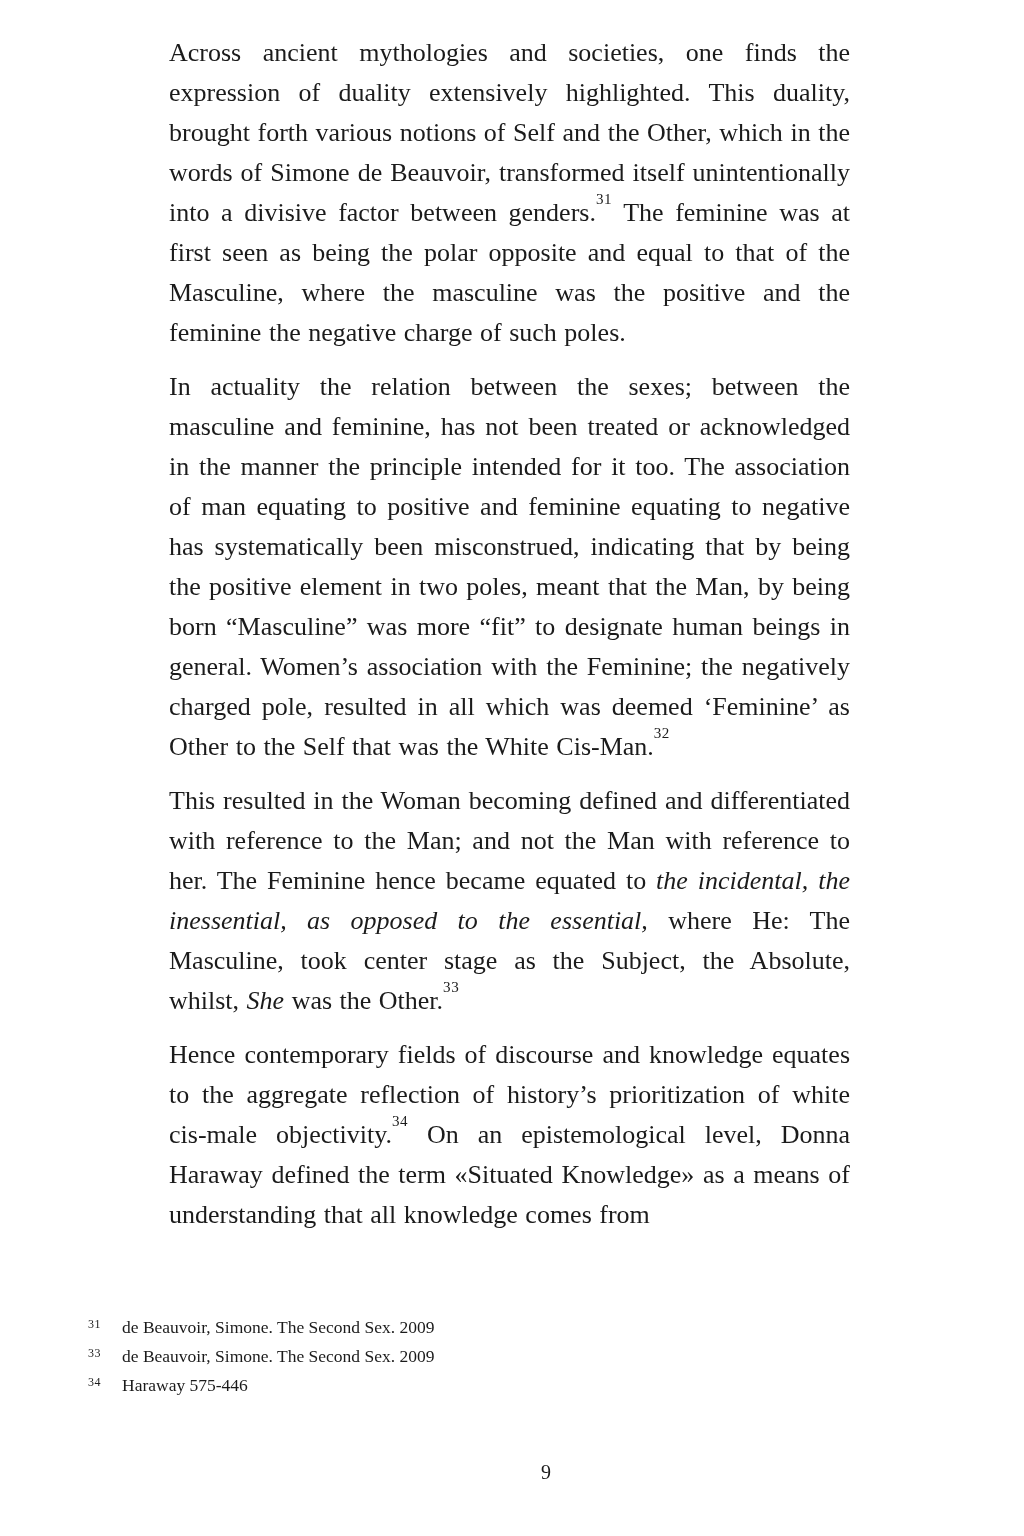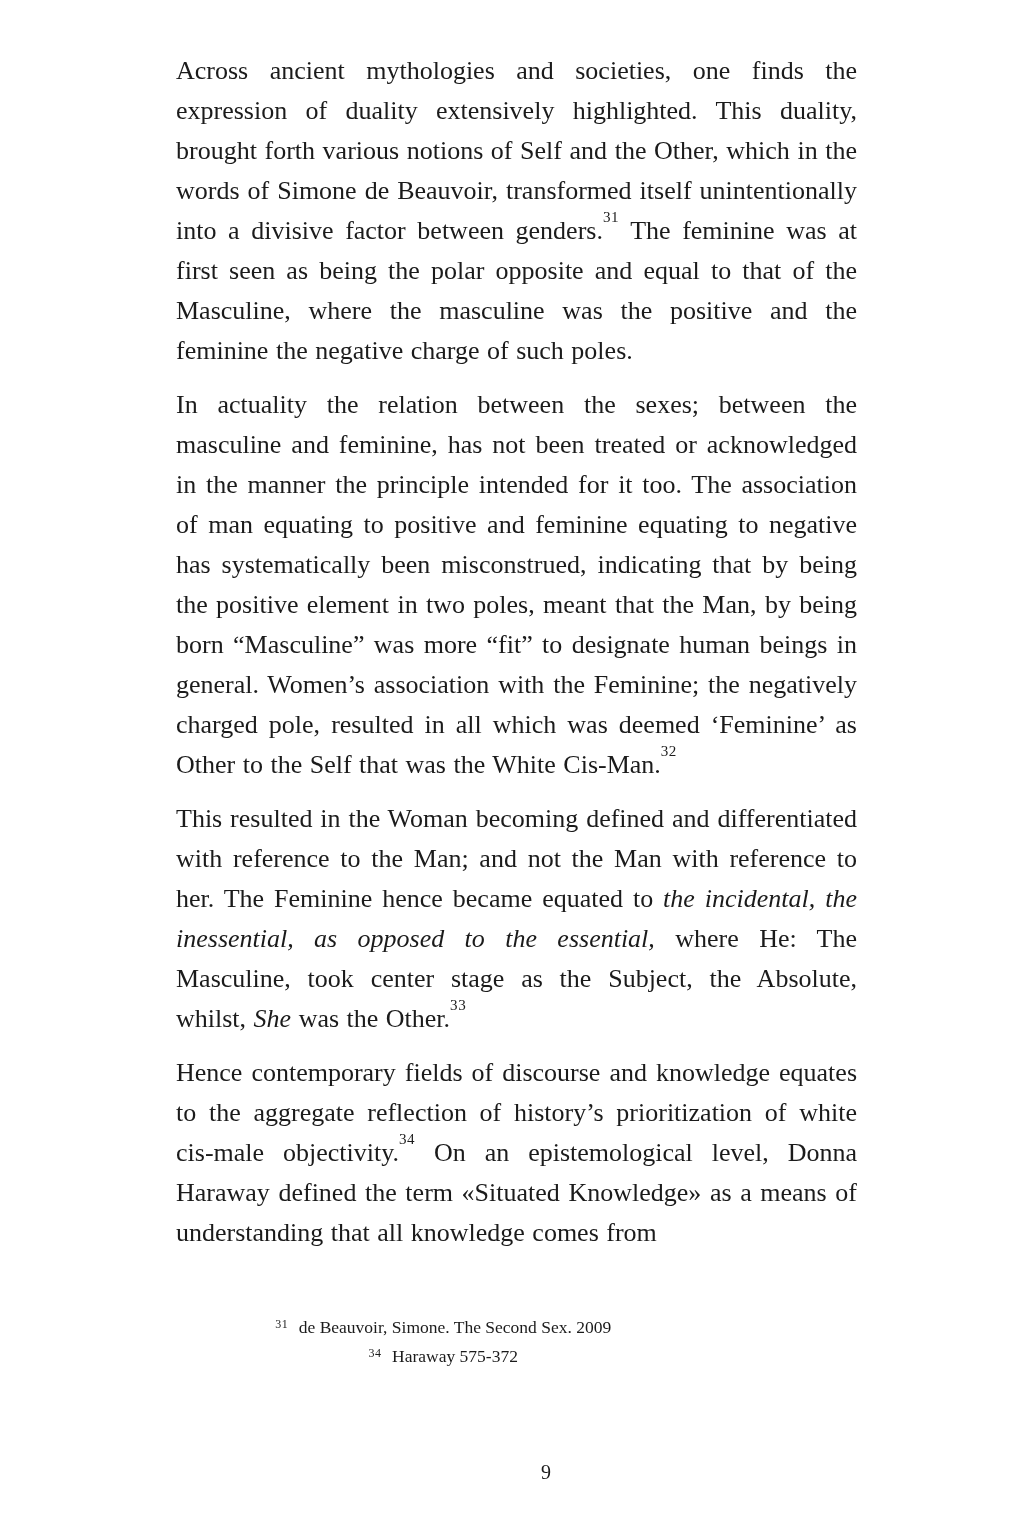--- a/index.html
+++ b/index.html
@@ -15,24 +15,23 @@
     color: #1b1b1b;
     overflow: hidden;
   }
   .page {
     position: absolute;
     inset: 0;
     background: #ffffff;
   }
   .body-text {
     position: absolute;
-    left: 176px;
+    left: 169px;
     top: 33px;
     width: 681px;
-    margin-top: 18px;
   }
   .para {
     font-size: 26px;
     line-height: 40px;
     text-align: justify;
     margin: 0 0 14px 0;
     word-spacing: 1px;
   }
   .para em {
     font-style: italic;
@@ -47,21 +46,20 @@
   .footnotes {
     position: absolute;
     left: 88px;
     top: 1314px;
     width: 700px;
   }
   .fn {
     font-size: 17.5px;
     line-height: 27px;
     white-space: nowrap;
-    text-align: center;
   }
   .fn-marker {
     display: inline-block;
     width: 34px;
     font-size: 12px;
     position: relative;
     top: -5px;
     letter-spacing: 0.5px;
   }
   .page-number {
@@ -80,18 +78,19 @@
 
   <main class="body-text">
       <p class="para"><span>Across ancient mythologies and societies, one finds the expression of duality extensively highlighted. This duality, brought forth various notions of Self and the Other, which in the words of Simone de Beauvoir, transformed itself unintentionally into a divisive factor between genders.</span><sup>31</sup><span> The feminine was at first seen as being the polar opposite and equal to that of the Masculine, where the masculine was the positive and the feminine the negative charge of such poles.</span></p>
       <p class="para"><span>In actuality the relation between the sexes; between the masculine and feminine, has not been treated or acknowledged in the manner the principle intended for it too. The association of man equating to positive and feminine equating to negative has systematically been misconstrued, indicating that by being the positive element in two poles, meant that the Man, by being born “Masculine” was more “fit” to designate human beings in general. Women’s association with the Feminine; the negatively charged pole, resulted in all which was deemed ‘Feminine’ as Other to the Self that was the White Cis-Man.</span><sup>32</sup></p>
       <p class="para"><span>This resulted in the Woman becoming defined and differentiated with reference to the Man; and not the Man with reference to her. The Feminine hence became equated to </span><em>the incidental, the inessential, as opposed to the essential,</em><span> where He: The Masculine, took center stage as the Subject, the Absolute, whilst, </span><em>She</em><span> was the Other.</span><sup>33</sup></p>
       <p class="para"><span>Hence contemporary fields of discourse and knowledge equates to the aggregate reflection of history’s prioritization of white cis-male objectivity.</span><sup>34</sup><span> On an epistemological level, Donna Haraway defined the term «Situated Knowledge» as a means of understanding that all knowledge comes from</span></p>
     </main>
 
   <section class="footnotes">
       <div class="fn"><span class="fn-marker">31</span><span class="fn-text">de Beauvoir, Simone. The Second Sex. 2009</span></div>
-      <div class="fn"><span class="fn-marker">34</span><span class="fn-text">Haraway 575-372</span></div>
+      <div class="fn"><span class="fn-marker">33</span><span class="fn-text">de Beauvoir, Simone. The Second Sex. 2009</span></div>
+      <div class="fn"><span class="fn-marker">34</span><span class="fn-text">Haraway 575-446</span></div>
     </section>
 
   <div class="page-number">9</div>
 
 </div>
 
 </body></html>

